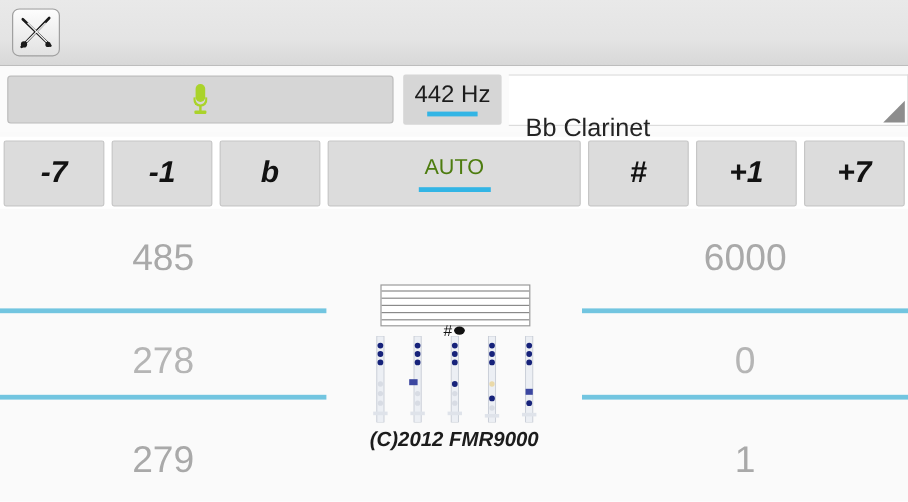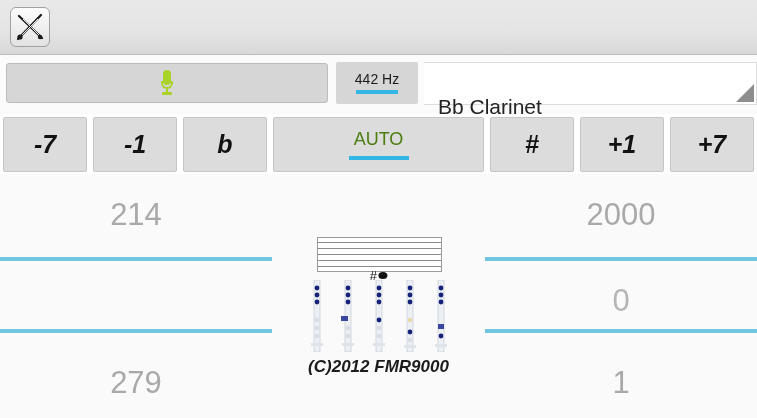--- a/index.html
+++ b/index.html
@@ -81,21 +81,21 @@
     width: 82px; height: 42px;
     margin-left: 8px;
     background: #d6d6d6;
     border-radius: 2px;
     display: flex; flex-direction: column;
     align-items: center; justify-content: center;
     cursor: pointer;
     flex: 0 0 auto;
   }
   .hz-tab .hz-label {
-    font-size: 14px; color: #1c1c1c;
+    font-size: 20px; color: #1c1c1c;
     line-height: 1;
     padding-bottom: 4px;
   }
   .hz-tab .hz-underline {
     width: 42px; height: 4px; background: #33b5e5;
   }
 
   .instrument-field {
     flex: 1 1 auto;
     height: 43px;
@@ -292,22 +292,23 @@
       <span>+1</span>
     </div>
     <div class="tbtn small">
       <span>+7</span>
     </div>
   </div>
 
   <div class="display">
 
     <div class="spin-col left">
-      <div class="spin-val v-prev">214</div>
+      <div class="spin-val v-prev">485</div>
       <div class="spin-rule top"></div>
+      <div class="spin-val v-cur">278</div>
       <div class="spin-rule bot"></div>
       <div class="spin-val v-next">279</div>
     </div>
 
     <div class="center">
       <div class="staff-box">
         <div class="staff-line" style="top:4px"></div>
         <div class="staff-line" style="top:10px"></div>
         <div class="staff-line" style="top:16px"></div>
         <div class="staff-line" style="top:22px"></div>
@@ -377,21 +378,21 @@
             <circle cx="12" cy="56" r="2.4" fill="#16227a"></circle>
             <rect x="6" y="64" width="12" height="3" fill="#dfe3ea"></rect>
           </svg>
         </div>
       </div>
 
       <div class="copyright">(C)2012 FMR9000</div>
     </div>
 
     <div class="spin-col right">
-      <div class="spin-val v-prev">2000</div>
+      <div class="spin-val v-prev">6000</div>
       <div class="spin-rule top"></div>
       <div class="spin-val v-cur">0</div>
       <div class="spin-rule bot"></div>
       <div class="spin-val v-next">1</div>
     </div>
 
   </div>
 </div>
 
 </body></html>

